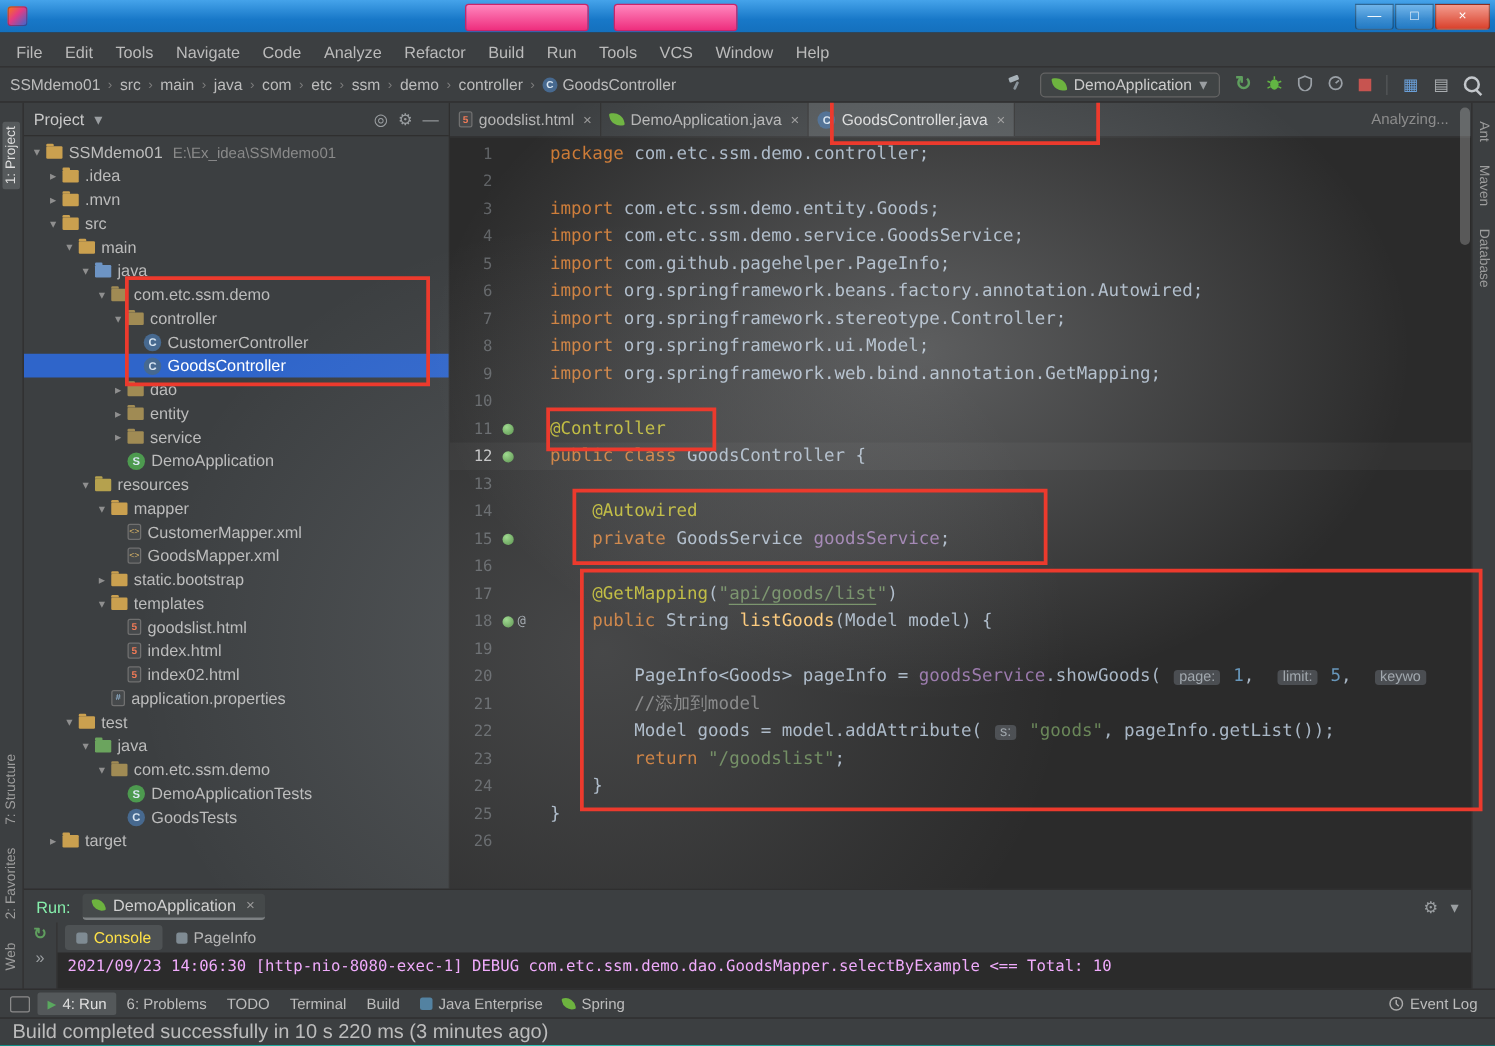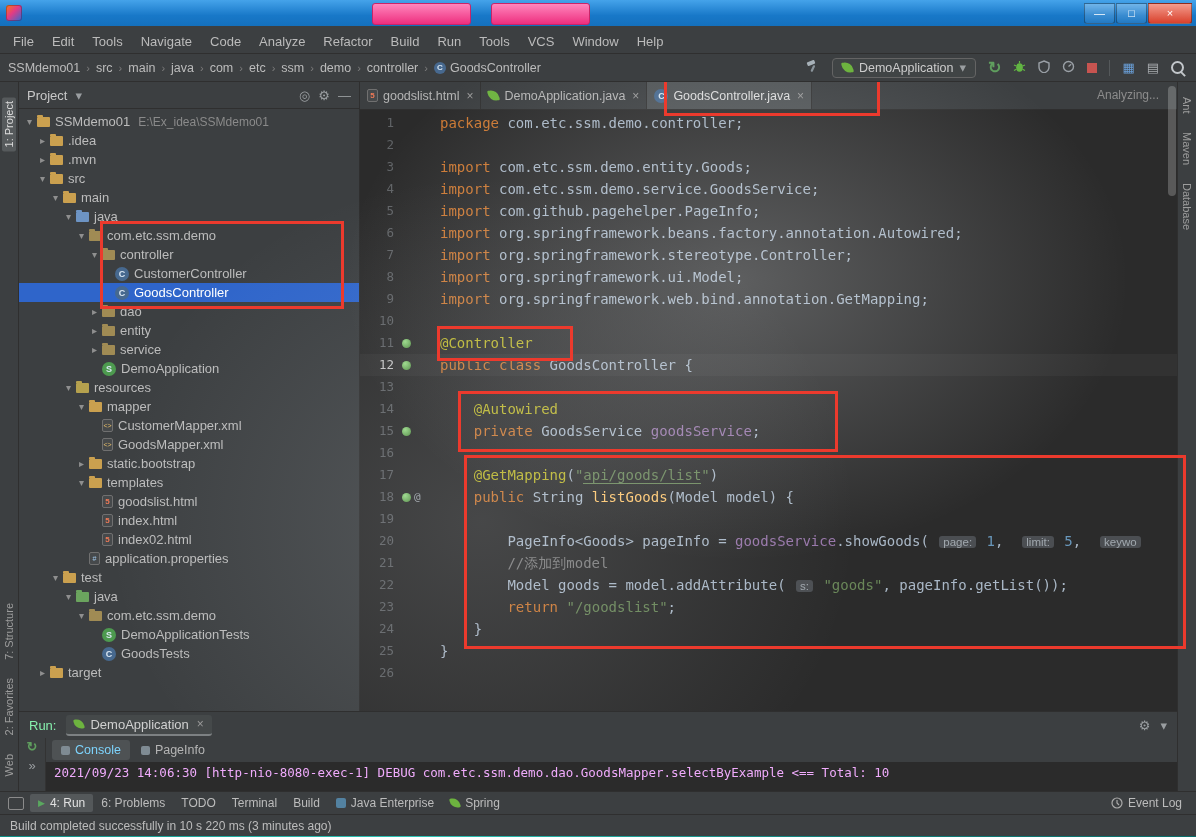--- a/index.html
+++ b/index.html
@@ -122,36 +122,36 @@
   .runpanel{height:79px;flex:none;background:#3c3f41;border-top:1px solid #2f2f2f;display:flex;flex-direction:column;z-index:7}
   .runheader{height:26px;flex:none;display:flex;align-items:center;gap:10px;padding:0 10px}
   .runlabel{color:#86efac}
   .runtab{display:flex;align-items:center;gap:6px;background:#45494a;padding:2px 8px;border-radius:3px;
           color:#d0d0d0;border-bottom:2px solid #7d8183}
   .runbody{flex:1;display:flex;min-height:0}
   .runtools{width:26px;flex:none;display:flex;flex-direction:column;align-items:center;gap:6px;padding-top:2px;border-right:1px solid #333}
   .runcontent{flex:1;display:flex;flex-direction:column;min-width:0}
   .runtabs{height:24px;flex:none;display:flex;align-items:center;gap:2px;padding-left:6px}
   .rtab{display:inline-flex;align-items:center;gap:5px;padding:3px 9px;font-size:12.5px;color:#b5b5b5;border-radius:3px}
-  .rtab.active{background:#4e5254;color:#7dd3fc}
+  .rtab.active{background:#4e5254;color:#fde047}
   .rtab-ic{width:9px;height:9px;background:#7f8b93;border-radius:2px;display:inline-block}
   .console{flex:1;background:#2b2b2b;padding:3px 0 0 8px;font-family:"DejaVu Sans Mono",monospace;
            font-size:12.5px;color:#f0abfc;white-space:nowrap;overflow:hidden}
 
   
   .bottombar{height:22px;background:#3c3f41;border-top:1px solid #2f2f2f;display:flex;align-items:center;
              font-size:12px;padding:0 6px;position:relative;z-index:12}
   .switcher{width:14px;height:11px;border:1px solid #8b8b8b;border-radius:2px;margin:0 6px 0 2px;flex:none}
   .bbar-item{display:flex;align-items:center;gap:5px;padding:2px 8px;color:#bcbcbc;border-radius:2px;white-space:nowrap}
   .bbar-item.active{background:#54585a;color:#e0e0e0}
   .mini-run{color:#5aa85f;font-size:9px}
   .mini-java{width:10px;height:10px;border-radius:2px;background:#5382a1;display:inline-block}
   .bbar-sp{flex:1}
   .statusbar{height:21px;background:#3c3f41;border-top:1px solid #2f2f2f;display:flex;align-items:center;
-             padding:0 10px;font-size:12px;color:#bcbcbc;position:relative;z-index:12}
+             padding:0 10px;font-size:16px;color:#bcbcbc;position:relative;z-index:12}
   .teal{height:5px;background:linear-gradient(90deg,#0e8f86,#2ec4b6 35%,#0f7f7a 70%,#0a6f6b)}
 
   
   .wash{position:absolute;left:19px;right:19px;top:0;height:709px;pointer-events:none;z-index:6;
         background:radial-gradient(560px 400px at 62% 28%,rgba(238,242,246,.26),rgba(238,242,246,0) 70%),
                    radial-gradient(520px 480px at 40% 62%,rgba(228,234,240,.15),rgba(228,234,240,0) 72%)}
   .rbox{position:absolute;border:3px solid #ec3a2d;z-index:9;pointer-events:none}
 </style>
 </head>
 <body>

